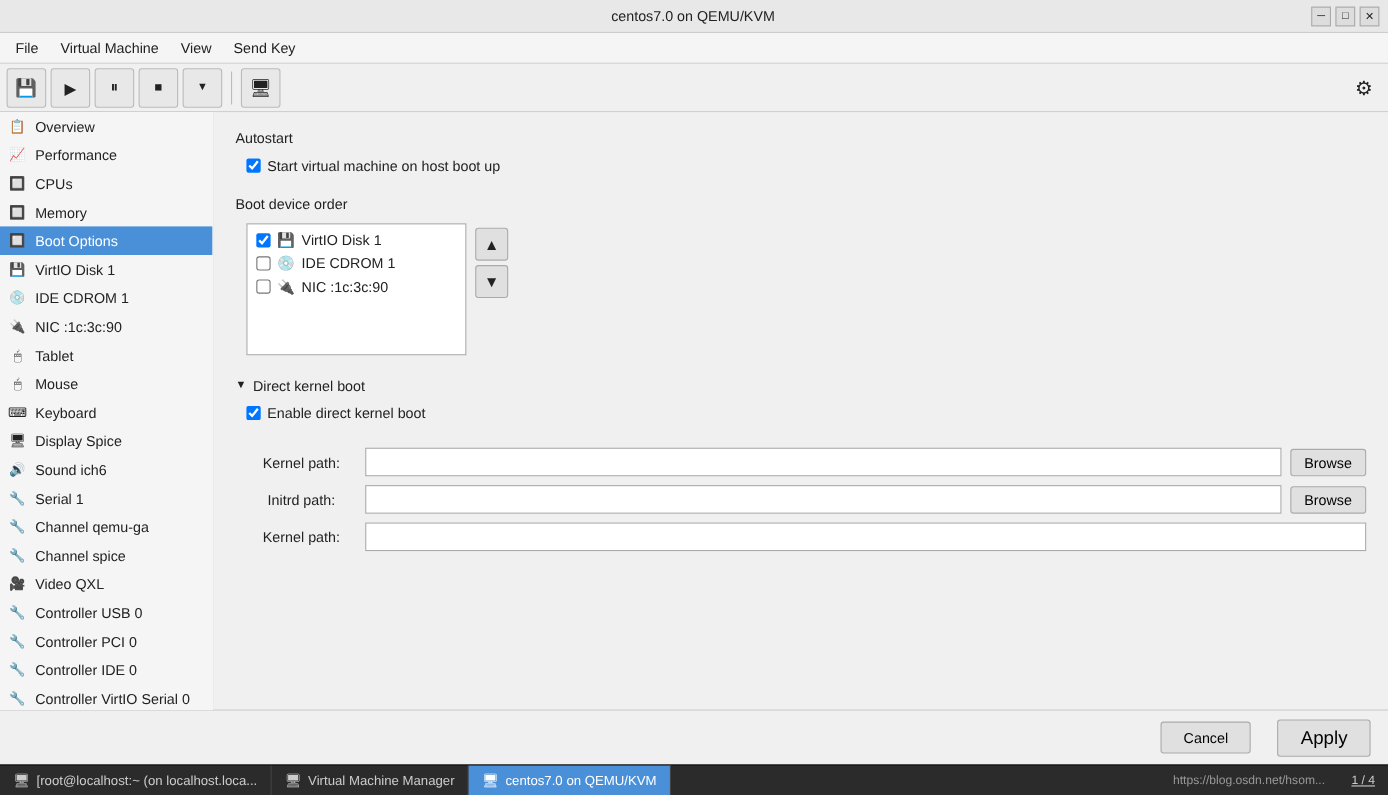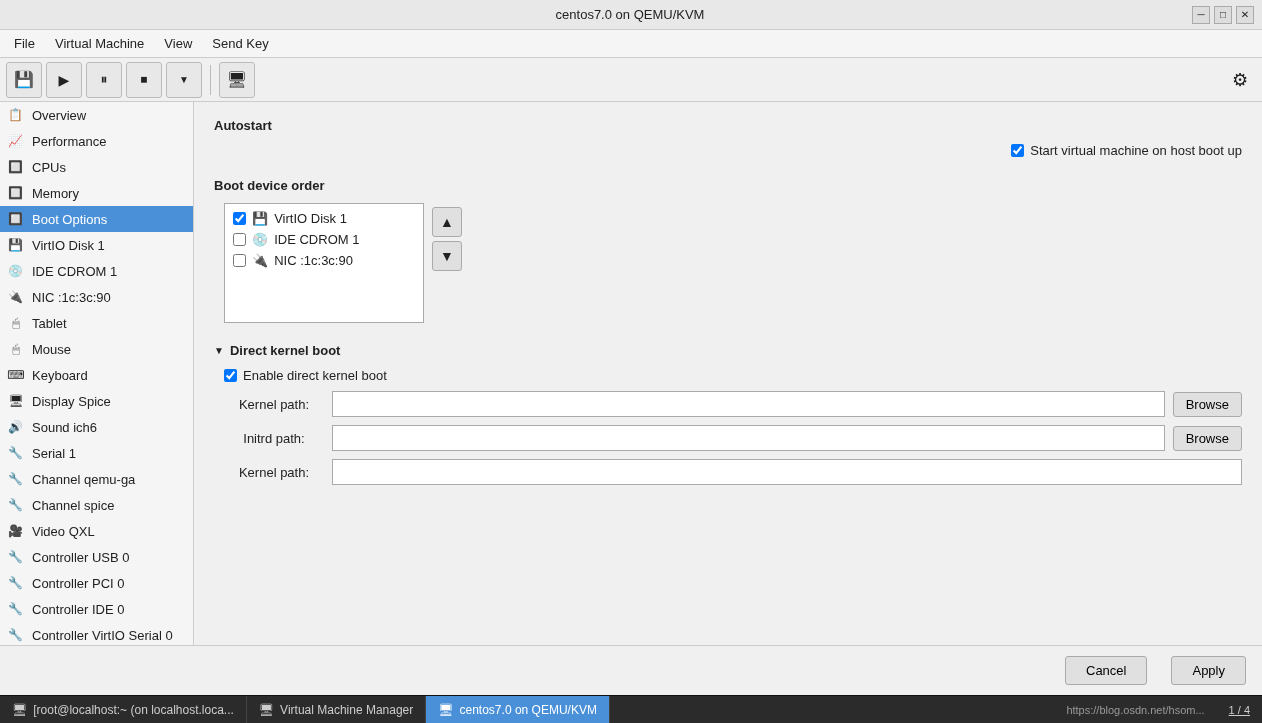--- a/index.html
+++ b/index.html
@@ -96,21 +96,21 @@
     
     .content {
       flex: 1;
       background: #f0f0f0;
       overflow-y: auto;
       padding: 16px 20px;
     }
 
     
     .section { margin-bottom: 20px; }
-    .section-title { font-weight: bold; font-size: 13px; margin-bottom: 10px; }
+    .section-title { font-weight: normal; font-size: 13px; margin-bottom: 10px; }
 
     
     .checkbox-row {
       display: flex; align-items: center; gap: 6px; margin-bottom: 8px;
     }
 
     
     .boot-order-container {
       display: flex;
       gap: 8px;
@@ -170,21 +170,21 @@
       justify-content: flex-end;
       padding: 0 16px;
       gap: 24px;
     }
     .cancel-btn {
       padding: 6px 20px; background: #e0e0e0; border: 1px solid #aaa;
       border-radius: 3px; cursor: pointer; font-size: 13px;
     }
     .apply-btn {
       padding: 6px 20px; background: #e0e0e0; border: 1px solid #aaa;
-      border-radius: 3px; cursor: pointer; font-size: 13px;
+      border-radius: 3px; cursor: pointer; font-size: 17px;
     }
 
     
     .taskbar {
       height: 28px;
       background: #2b2b2b;
       border-top: 1px solid #111;
       display: flex;
       align-items: center;
       color: #ccc;
@@ -330,21 +330,21 @@
       <span class="item-icon">🔧</span>
       <span>Controller VirtIO Serial 0</span>
     </div>
 
   </div>
 
   <div class="content">
 
     <div class="section">
       <div class="section-title">Autostart</div>
-      <div class="checkbox-row" style="margin-left: 10px; justify-content: flex-end;">
+      <div class="checkbox-row" style="margin-left: 10px;">
         <input type="checkbox" id="autostart-cb" checked="" style="">
         <label for="autostart-cb">Start virtual machine on host boot up</label>
       </div>
     </div>
 
     <div class="section">
       <div class="section-title">Boot device order</div>
       <div class="boot-order-container">
         <div class="boot-list">
           <div class="boot-list-item">
@@ -369,21 +369,21 @@
         </div>
       </div>
     </div>
 
     <div class="section">
       <div class="section-header-collapsible">
         <span class="collapse-arrow">▼</span>
         <span class="section-title" style="margin-bottom:0;">Direct kernel boot</span>
       </div>
       <div style="margin-left: 10px;">
-        <div class="checkbox-row" style="margin-bottom: 8px;">
+        <div class="checkbox-row" style="margin-bottom: 24px;">
           <input type="checkbox" id="enable-kernel-boot" checked="" style="">
           <label for="enable-kernel-boot">Enable direct kernel boot</label>
         </div>
 
         <div class="kernel-field-row">
           <label>Kernel path:</label>
           <input type="text" class="kernel-input" value="" style="">
           <button class="browse-btn">Browse</button>
         </div>
 

